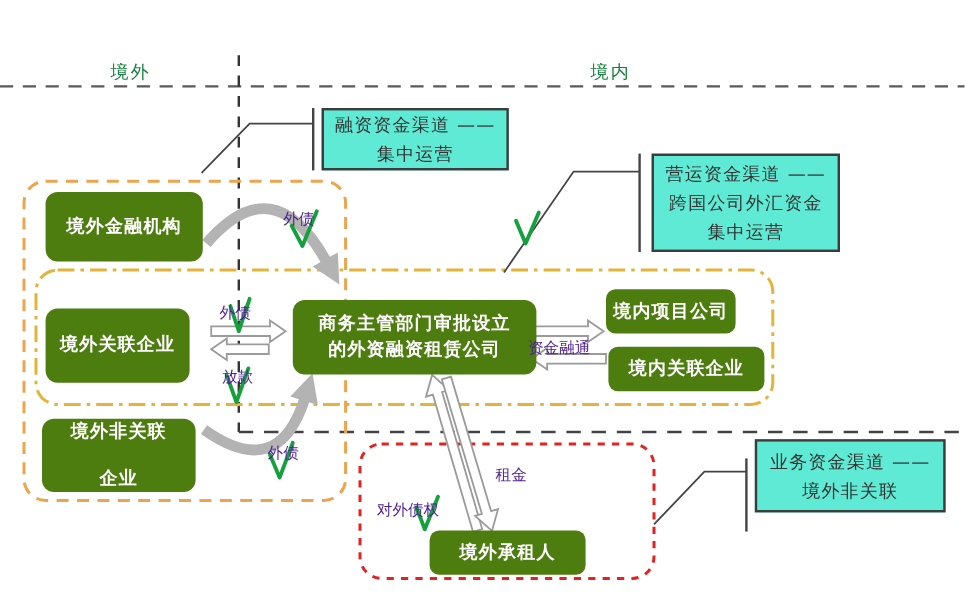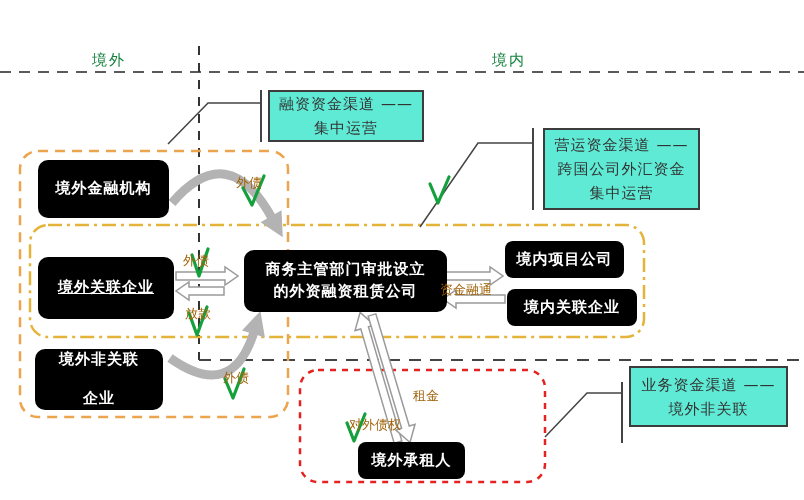--- a/index.html
+++ b/index.html
@@ -2,33 +2,33 @@
 <html><head>
 <meta charset="utf-8">
 <style>
   html,body { margin:0; padding:0; background:#fff; }
   #canvas {
     position:relative; width:804px; height:500px; background:#ffffff;
     font-family:"DejaVu Sans","Liberation Sans",sans-serif; overflow:hidden;
   }
   #lines { position:absolute; left:0; top:0; z-index:1; }
   .node {
-    position:absolute; z-index:3; background:#000000; color:#ffffff;
+    position:absolute; z-index:3; background:#4d7c0f; color:#ffffff;
     font-weight:bold; border-radius:10px; display:flex; flex-direction:column;
     align-items:center; justify-content:center; text-align:center;
     font-size:15px; line-height:1.45; letter-spacing:1px;
   }
   .callout {
     position:absolute; z-index:3; background:#5eead4; border:2px solid #3c3c3c;
     color:#333333; display:flex; flex-direction:column; align-items:center;
     justify-content:center; text-align:right; font-size:15px; line-height:1.6;
     letter-spacing:1px;
   }
   .flow-label {
-    position:absolute; z-index:4; color:#a16207; font-size:13px; white-space:nowrap;
+    position:absolute; z-index:4; color:#4c1d95; font-size:13px; white-space:nowrap;
   }
   .zone-label {
     position:absolute; z-index:4; color:#15803d; font-size:15px; letter-spacing:2px;
     white-space:nowrap;
   }
 </style>
 </head>
 <body>
 
 <div id="canvas">
@@ -97,42 +97,42 @@
     <div>集中运营</div>
   </div>
   <div class="callout" style="left:629px; top:366px; width:155px; height:57px;">
     <div>业务资金渠道 ——</div>
     <div>境外非关联</div>
   </div>
 
   <div class="node" style="left:38px; top:160px; width:131px; height:58px;">
     <div>境外金融机构</div>
   </div>
-  <div class="node" style="left:38px; top:257px; width:136px; height:62px;text-decoration:underline;">
+  <div class="node" style="left:38px; top:257px; width:120px; height:62px;">
     <div>境外关联企业</div>
   </div>
   <div class="node" style="left:35px; top:349px; width:128px; height:61px;justify-content:space-between;">
     <div>境外非关联</div>
     <div>企业</div>
   </div>
   <div class="node" style="left:244px; top:250px; width:203px; height:62px;">
     <div>商务主管部门审批设立</div>
     <div>的外资融资租赁公司</div>
   </div>
-  <div class="node" style="left:505px; top:241px; width:119px; height:37px; border-radius:8px;">
+  <div class="node" style="left:505px; top:241px; width:108px; height:37px; border-radius:8px;">
     <div>境内项目公司</div>
   </div>
   <div class="node" style="left:507px; top:289px; width:130px; height:37px; border-radius:8px;">
     <div>境内关联企业</div>
   </div>
-  <div class="node" style="left:358px; top:442px; width:107px; height:37px; border-radius:8px;">
+  <div class="node" style="left:358px; top:442px; width:130px; height:37px; border-radius:8px;">
     <div>境外承租人</div>
   </div>
 
   <div class="flow-label" style="left:236px; top:174px;">外债</div>
   <div class="flow-label" style="left:183px; top:252px;">外债</div>
   <div class="flow-label" style="left:185px; top:305px;">放款</div>
   <div class="flow-label" style="left:223px; top:369px;">外债</div>
   <div class="flow-label" style="left:440px; top:281px;text-align:center;">资金融通</div>
   <div class="flow-label" style="left:413px; top:387px;">租金</div>
-  <div class="flow-label" style="left:349px; top:416px;">对外债权</div>
+  <div class="flow-label" style="left:314px; top:416px;">对外债权</div>
 
 </div>
 
 </body></html>

